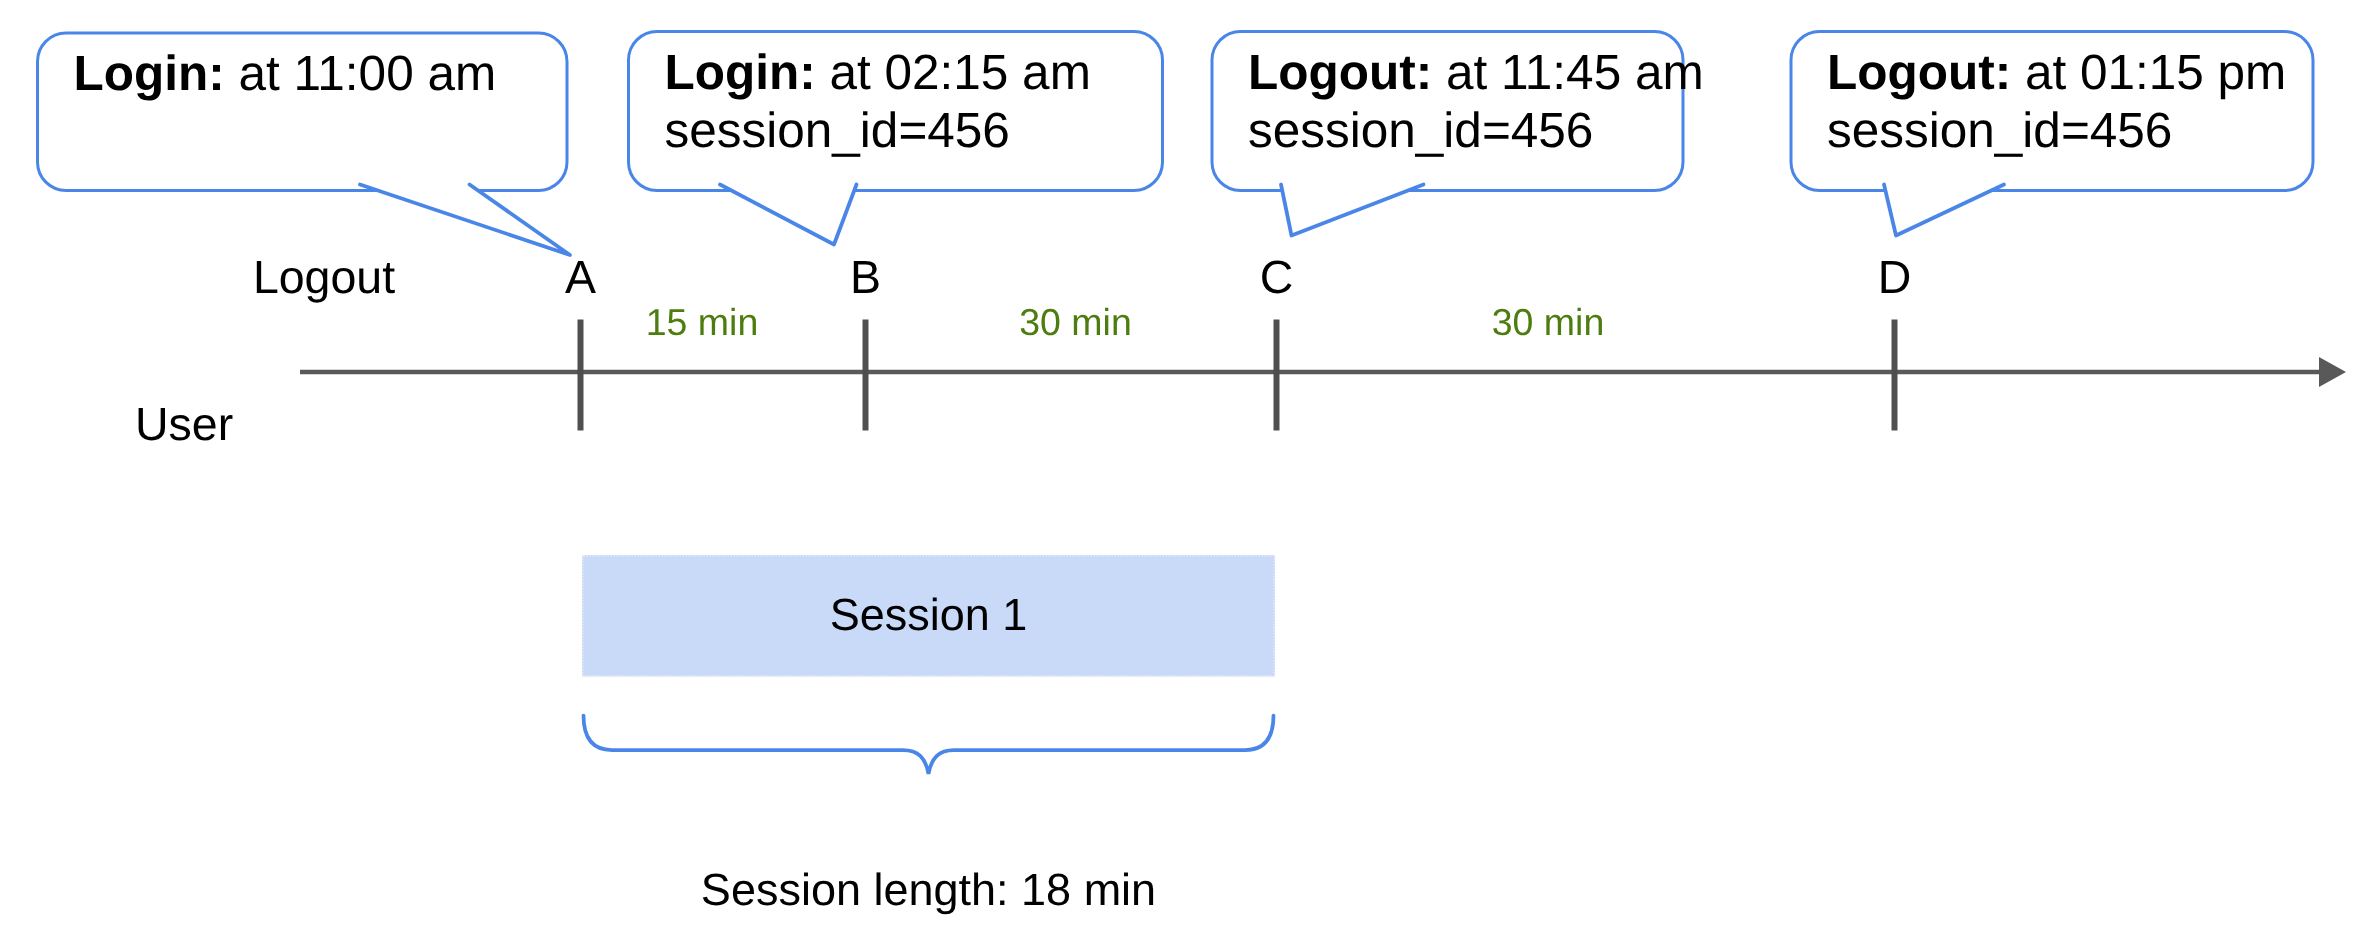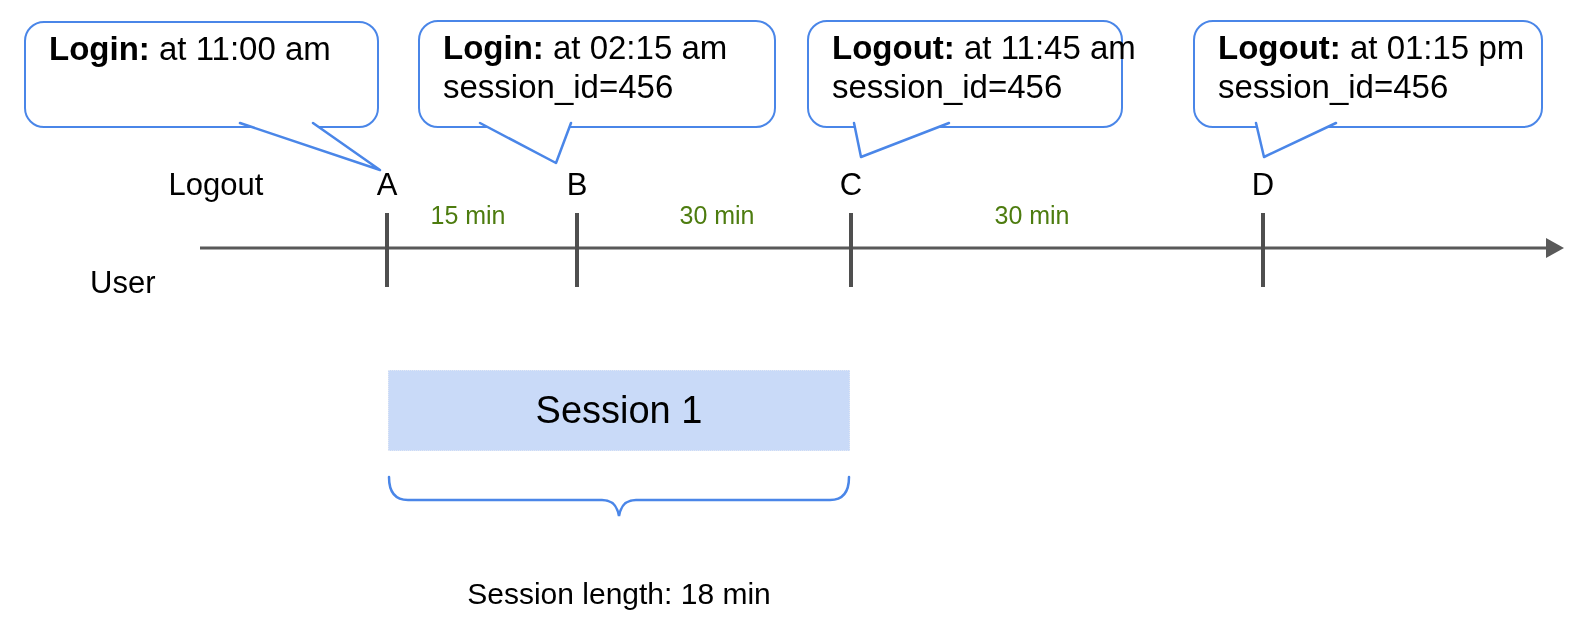--- a/index.html
+++ b/index.html
@@ -49,21 +49,21 @@
 
   
   .session-bar {
     position: absolute;
     left: 388px; top: 370px;
     width: 462px; height: 81px;
     background: #c9daf8;
     border: 1px dotted #e3e9f5;
     box-sizing: border-box;
     display: flex; align-items: center; justify-content: center;
-    font-size: 38px;
+    font-size: 30px;
     z-index: 1;
   }
 
   .caption {
     position: absolute;
     left: 619px; top: 577px;
     transform: translateX(-50%);
     font-size: 30px;
     white-space: nowrap;
   }

